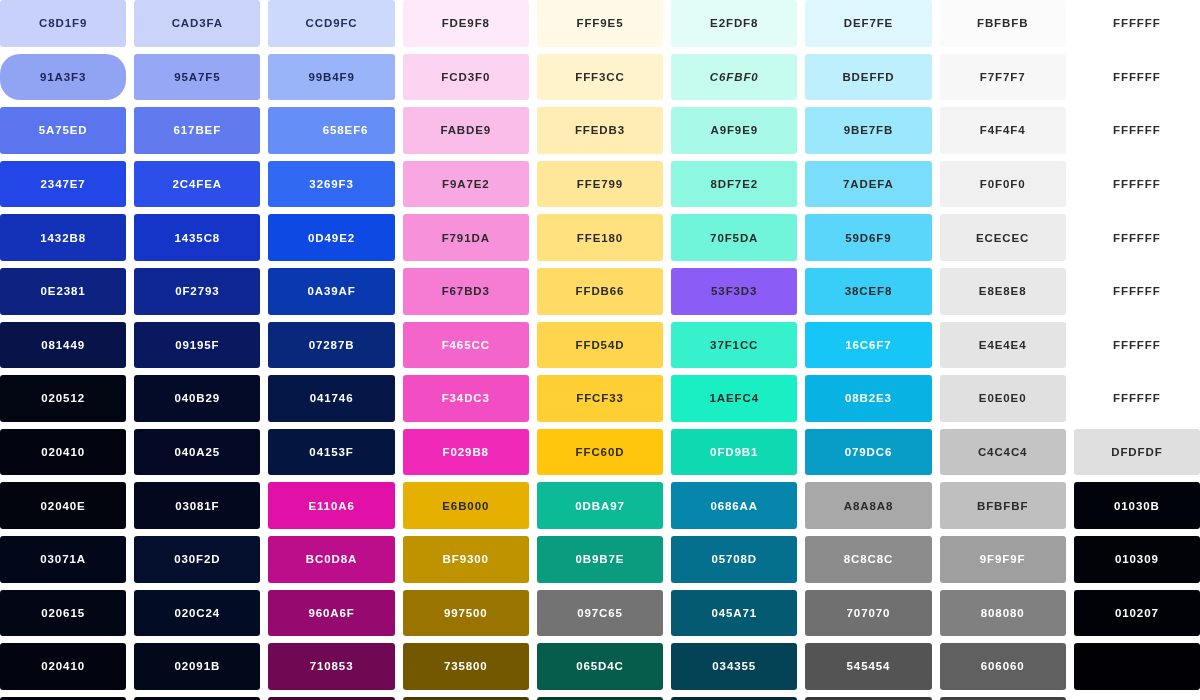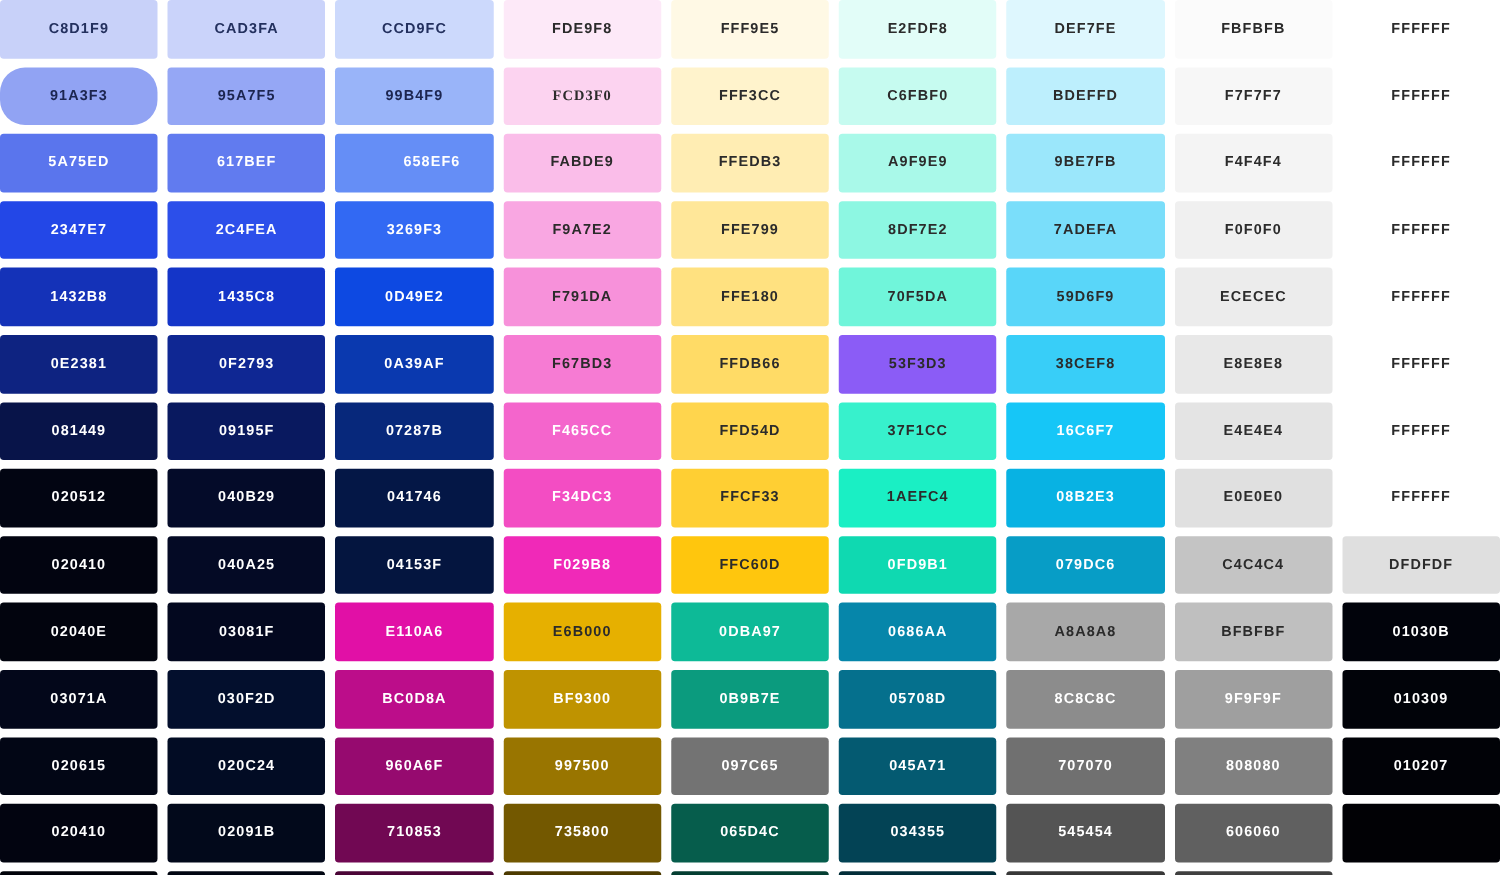--- a/index.html
+++ b/index.html
@@ -78,26 +78,26 @@
     <div class="swatch" style="background-color: rgb(145, 163, 243); border-radius: 20px;">
       <span class="swatch-label" style="color: rgb(28, 37, 80);">91A3F3</span>
     </div>
     <div class="swatch" style="background-color: rgb(149, 167, 245);">
       <span class="swatch-label" style="color: rgb(28, 37, 80);">95A7F5</span>
     </div>
     <div class="swatch" style="background-color: rgb(153, 180, 249);">
       <span class="swatch-label" style="color: rgb(28, 37, 80);">99B4F9</span>
     </div>
     <div class="swatch" style="background-color: rgb(252, 211, 240);">
-      <span class="swatch-label" style="color: rgb(43, 43, 43); font-family: Liberation Serif, serif;">FCD3F0</span>
+      <span class="swatch-label" style="color: rgb(43, 43, 43);">FCD3F0</span>
     </div>
     <div class="swatch" style="background-color: rgb(255, 243, 204);">
       <span class="swatch-label" style="color: rgb(43, 43, 43);">FFF3CC</span>
     </div>
-    <div class="swatch" style="background-color: rgb(198, 251, 240);">
+    <div class="swatch" style="background-color: rgb(198, 251, 240); font-style: italic;">
       <span class="swatch-label" style="color: rgb(43, 43, 43);">C6FBF0</span>
     </div>
     <div class="swatch" style="background-color: rgb(189, 239, 253);">
       <span class="swatch-label" style="color: rgb(43, 43, 43);">BDEFFD</span>
     </div>
     <div class="swatch" style="background-color: rgb(247, 247, 247);">
       <span class="swatch-label" style="color: rgb(43, 43, 43);">F7F7F7</span>
     </div>
     <div class="swatch" style="background-color: rgb(255, 255, 255);">
       <span class="swatch-label" style="color: rgb(43, 43, 43);">FFFFFF</span>

